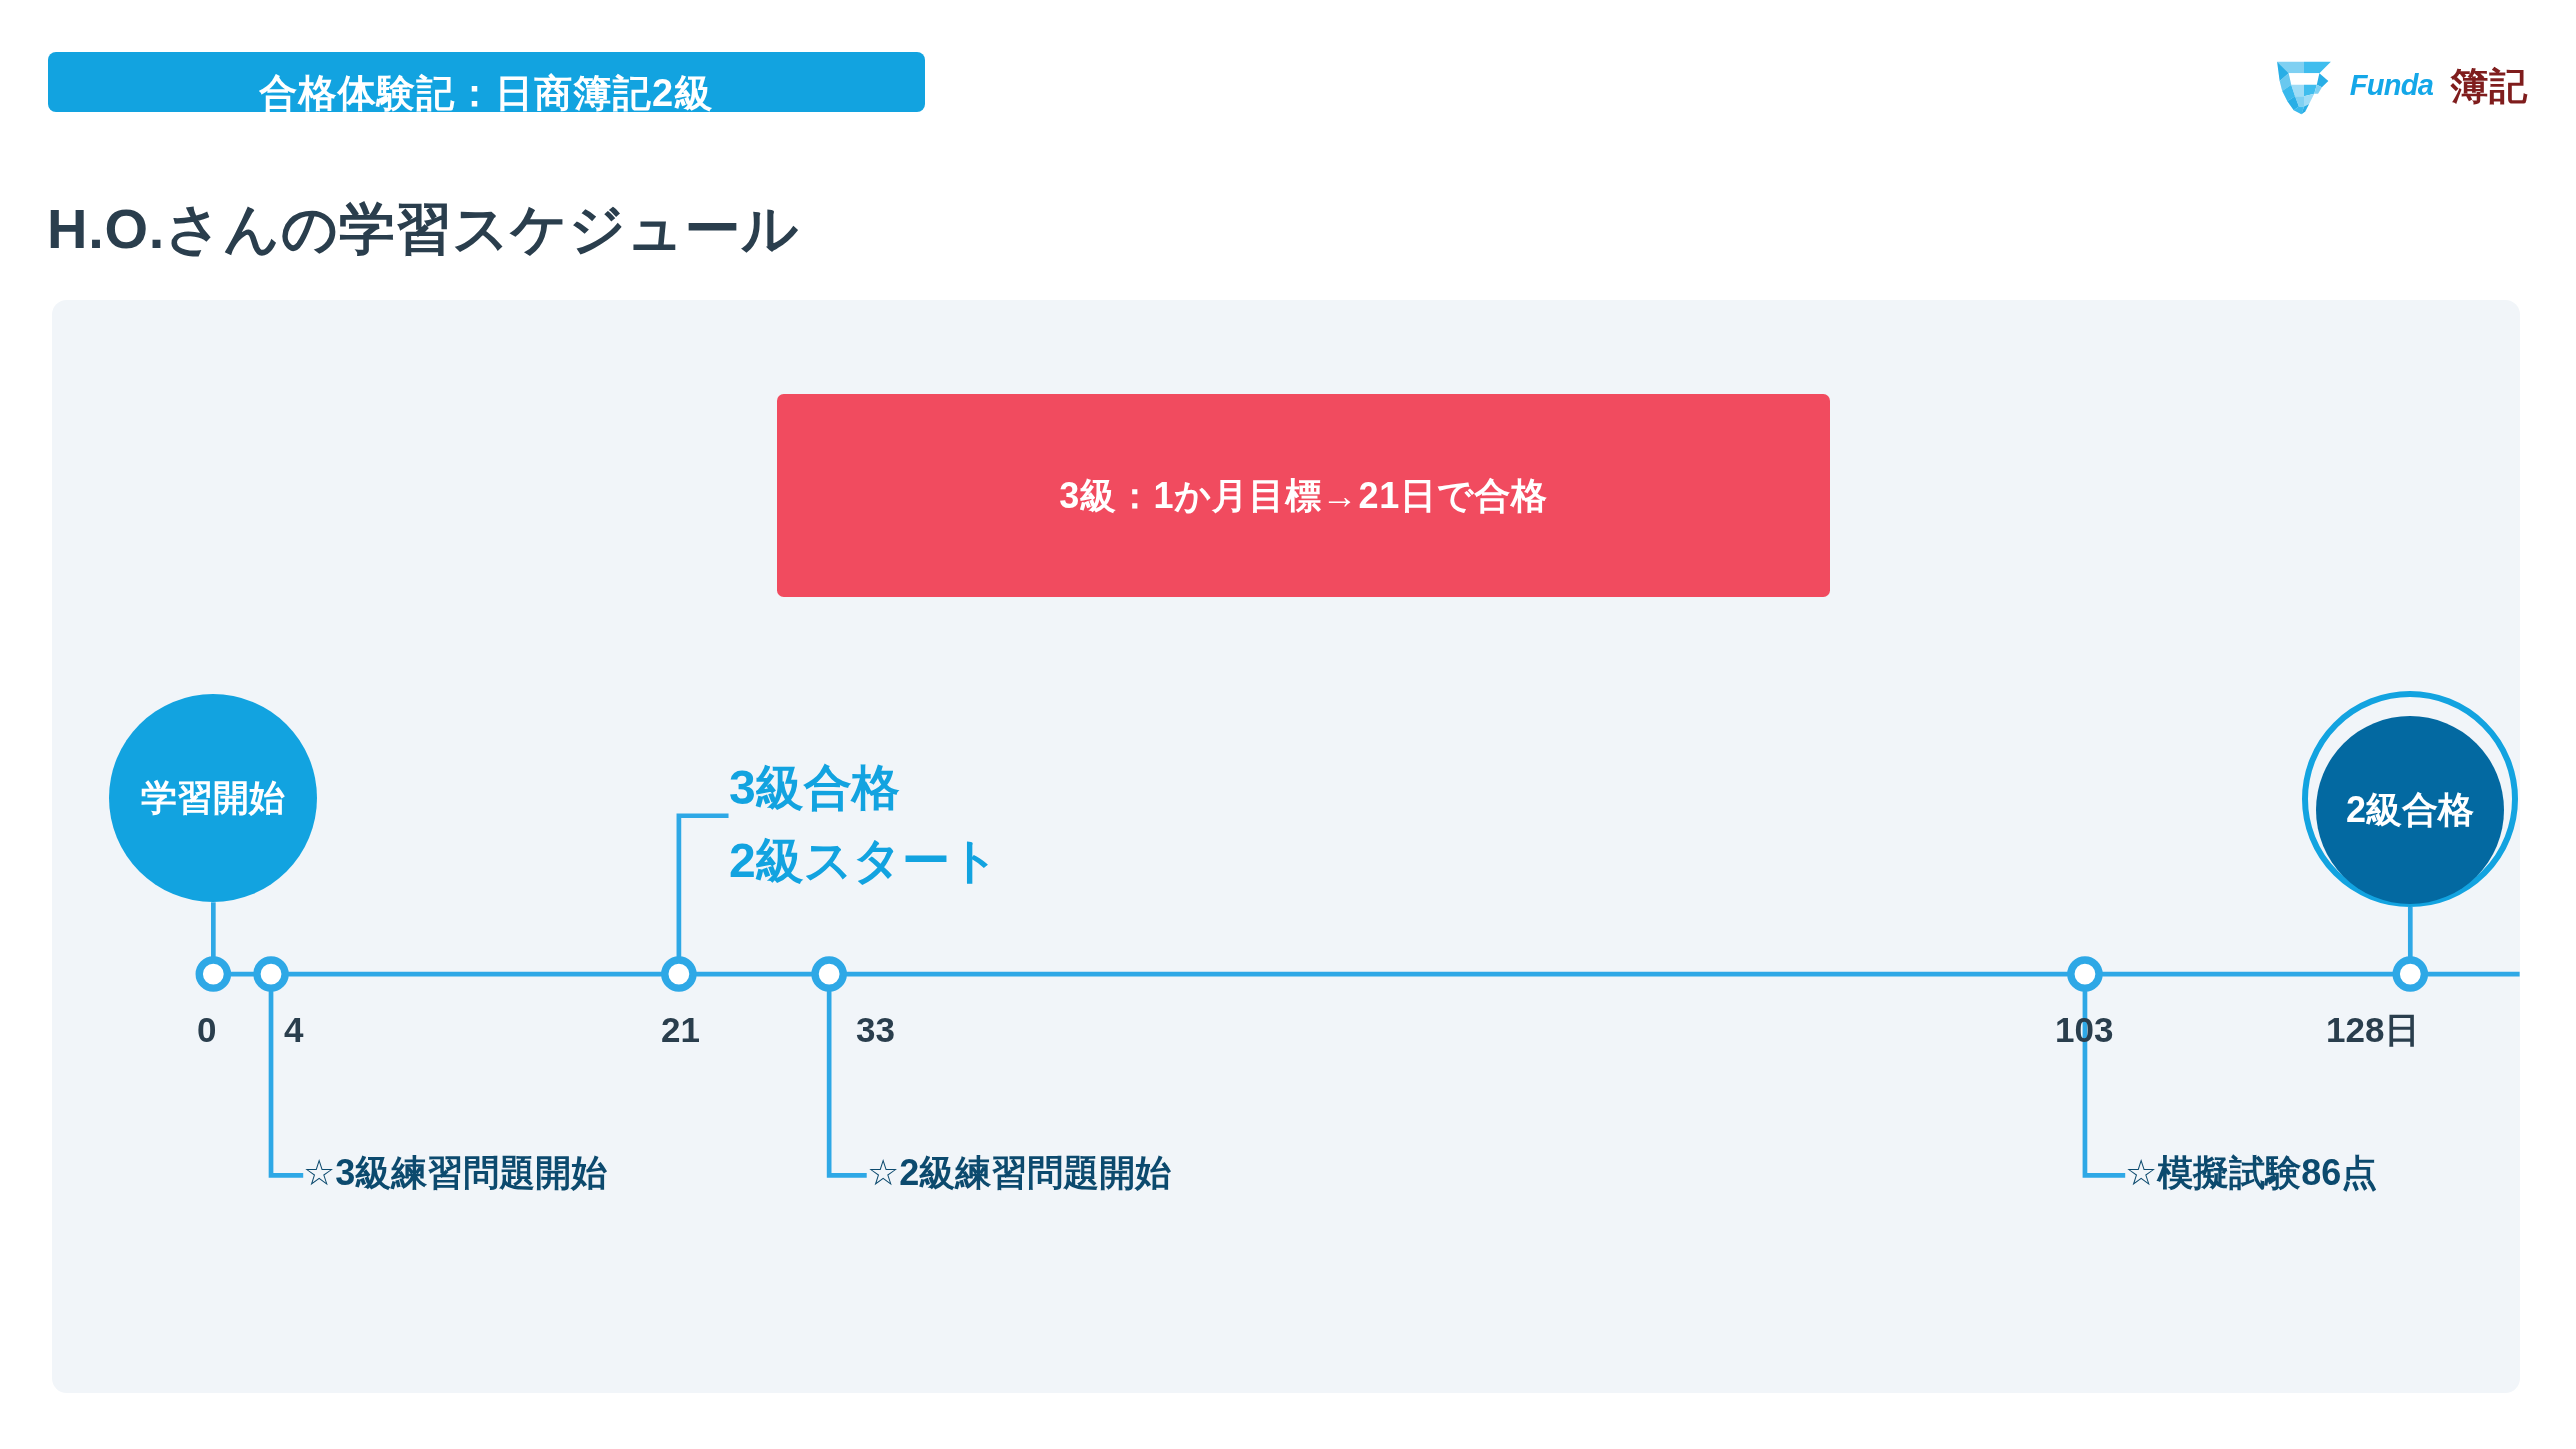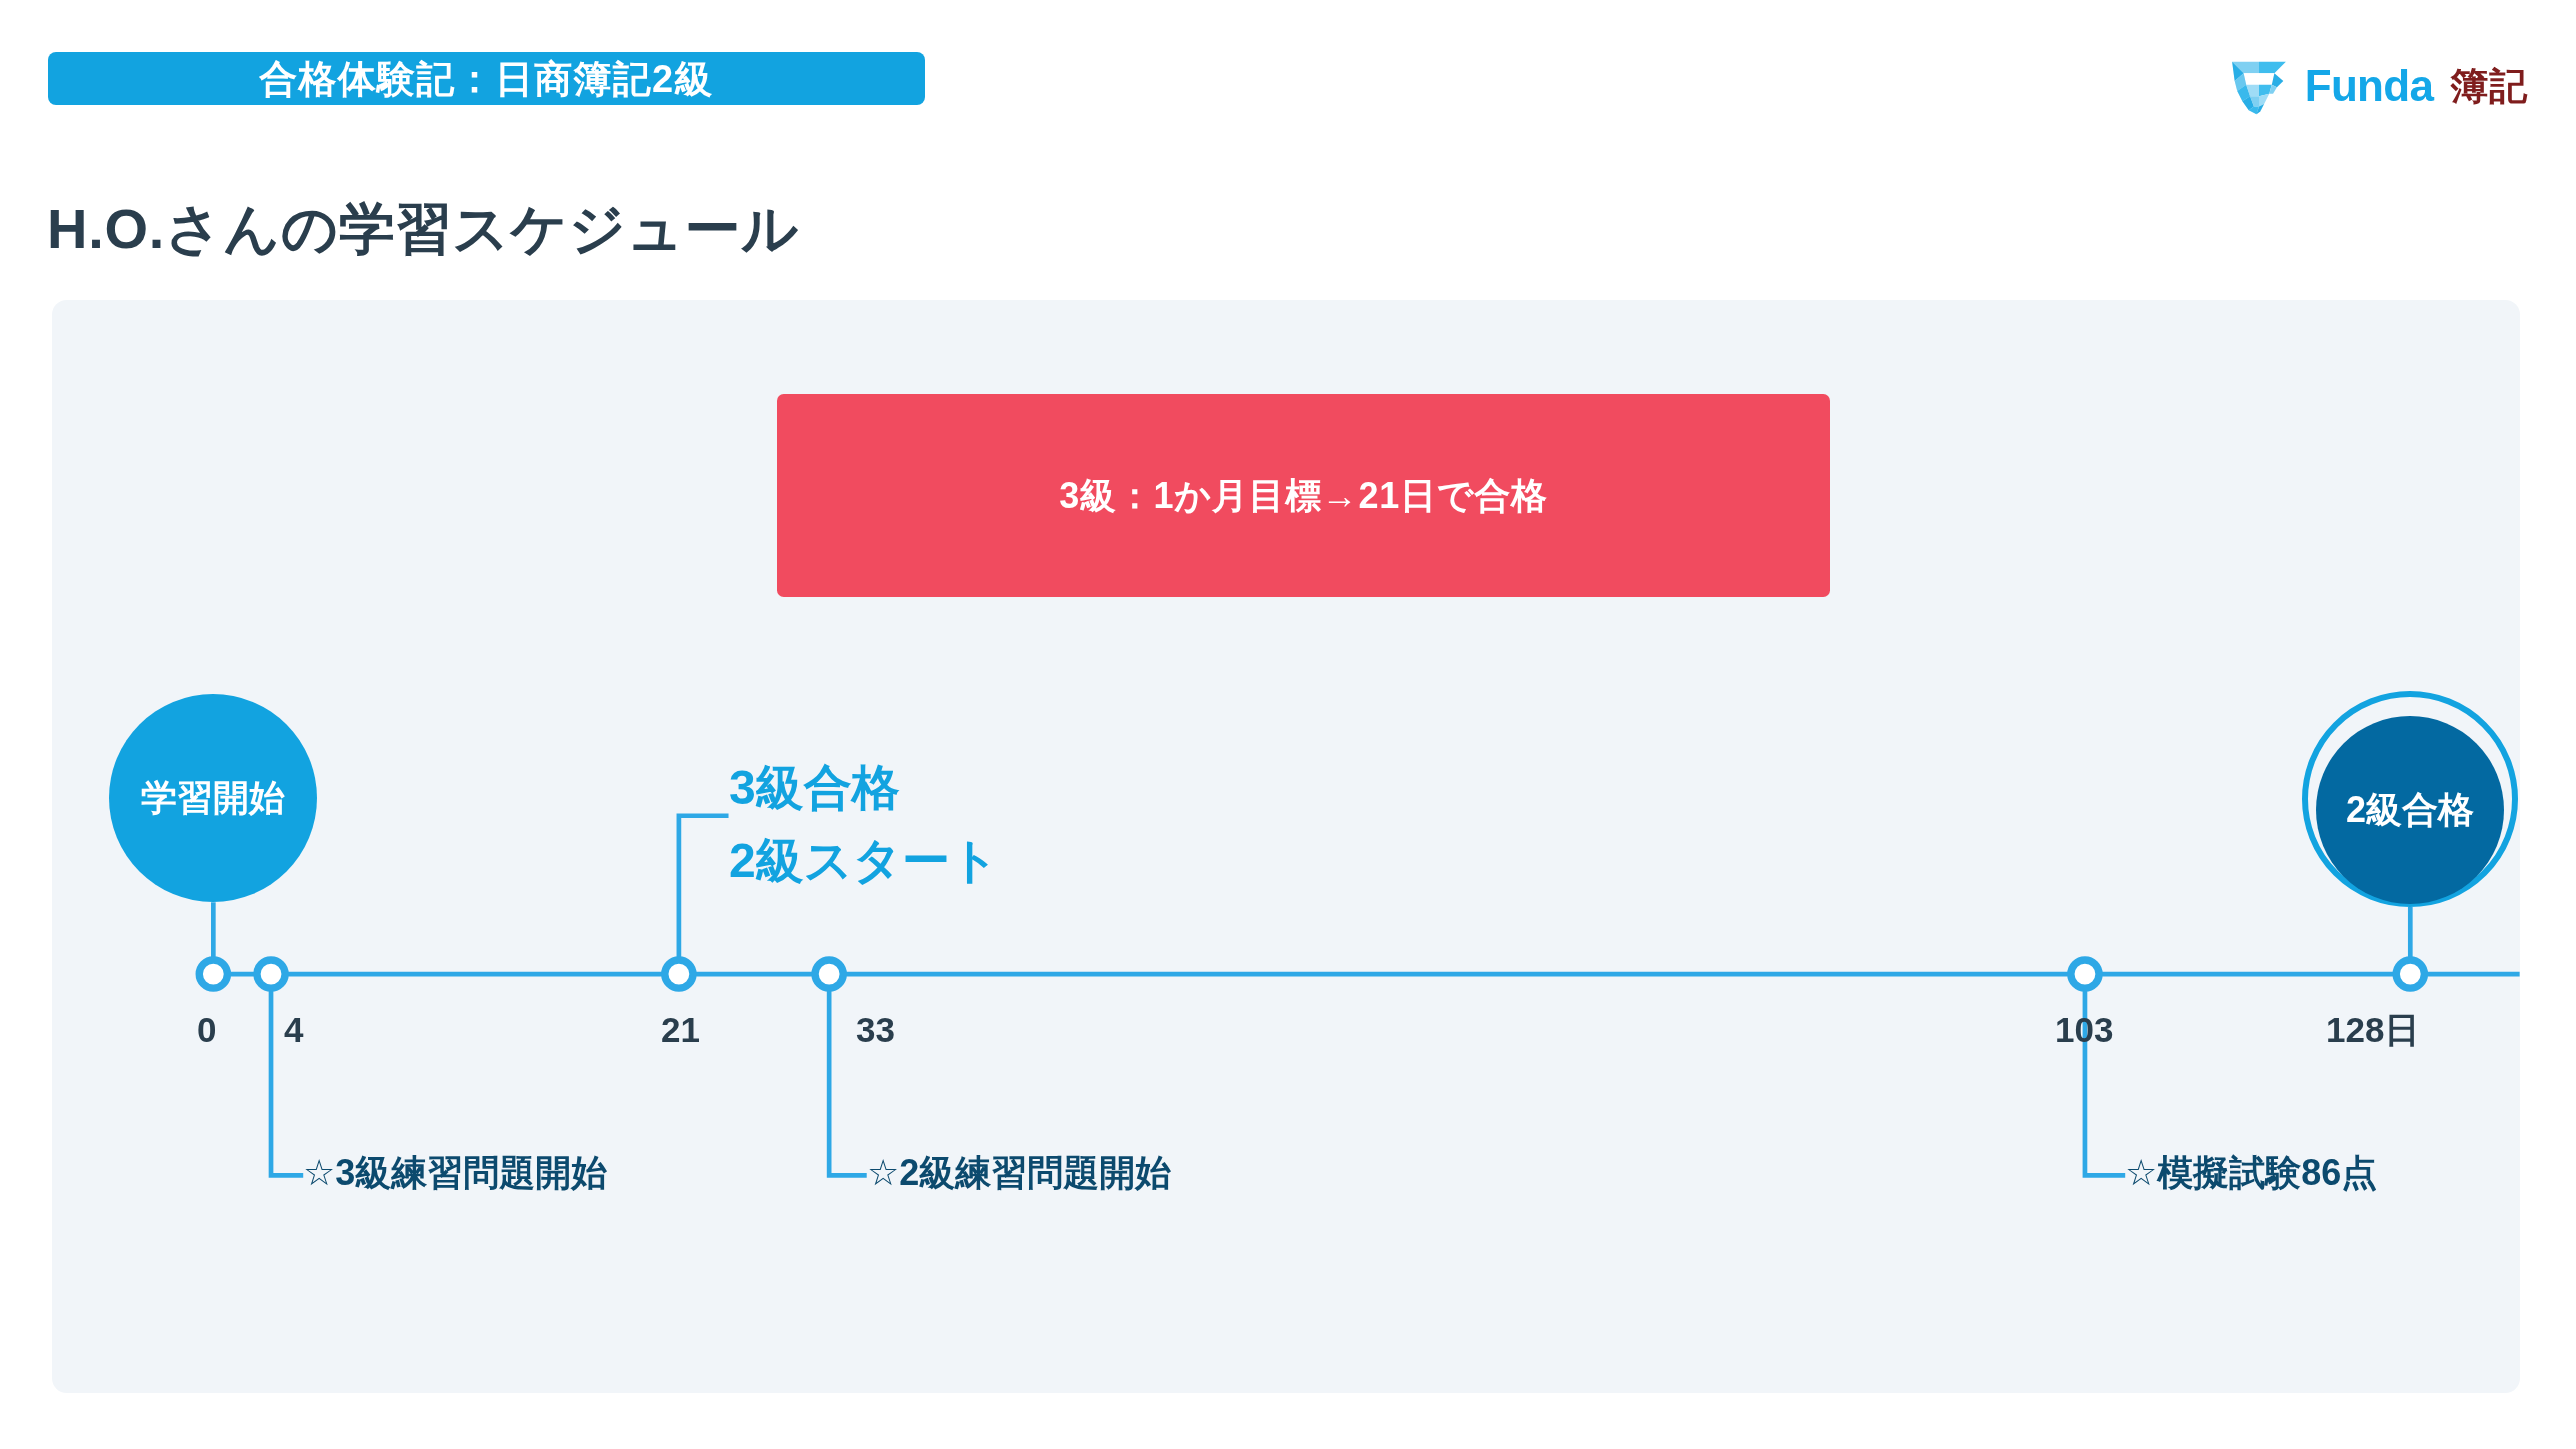--- a/index.html
+++ b/index.html
@@ -16,25 +16,25 @@
     font-family: "Liberation Sans", "DejaVu Sans", sans-serif;
     -webkit-font-smoothing: antialiased;
   }
 
   
   .badge {
     position: absolute;
     left: 48px;
     top: 52px;
     width: 877px;
-    height: 53px;
+    height: 60px;
     background: #12A3E0;
     border-radius: 8px;
     display: flex;
-    align-items: center;
+    align-items: flex-end;
     justify-content: center;
     box-sizing: border-box;
   }
   .badge-text {
     color: #ffffff;
     font-size: 38px;
     font-weight: 700;
     letter-spacing: 1.3px;
     line-height: 1;
     white-space: nowrap;
@@ -57,25 +57,26 @@
     position: absolute;
     right: 48px;
     top: 52px;
     height: 67px;
     display: flex;
     align-items: center;
     gap: 13.4px;
   }
   .brand-mark { width: 64px; height: 64px; display: block; flex: none; }
   .brand-word {
-    font-size: 44px;
+    font-size: 29px;
     font-weight: 700;
     color: #14A7E8;
     letter-spacing: -0.7px;
     line-height: 1;
+    font-style: italic;
   }
   .brand-suffix {
     font-size: 38px;
     font-weight: 700;
     color: #7f1d1d;
     letter-spacing: 0.7px;
     line-height: 1;
     margin-left: 4px;
   }
 

